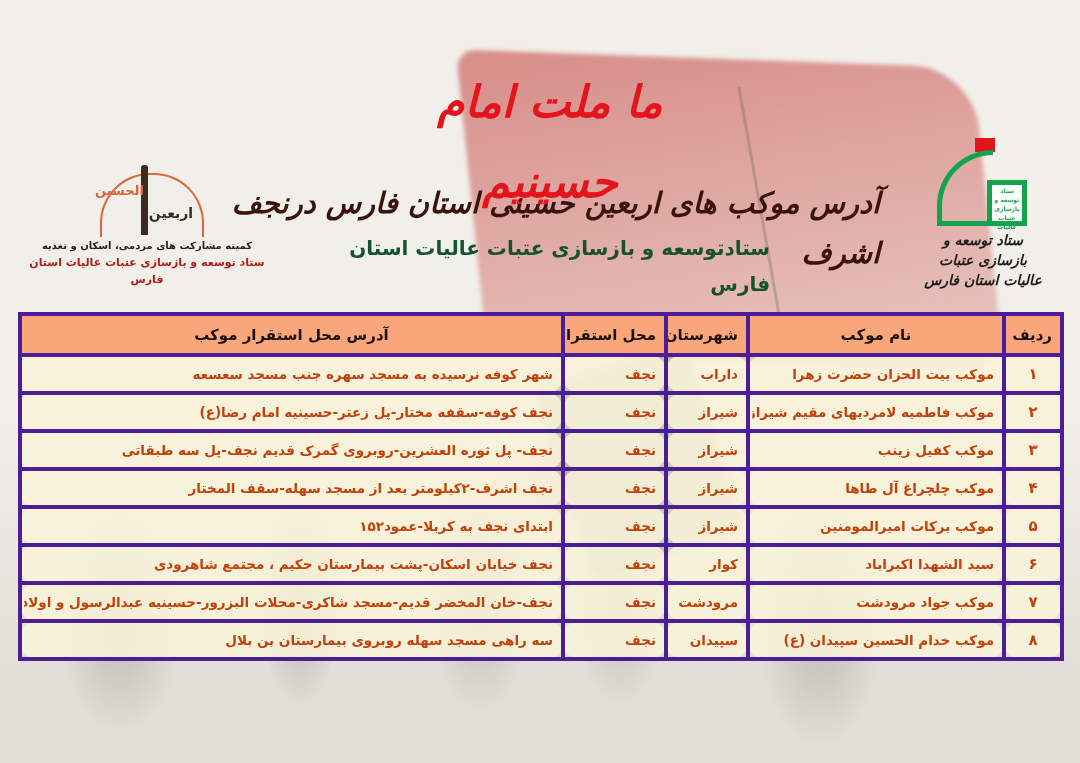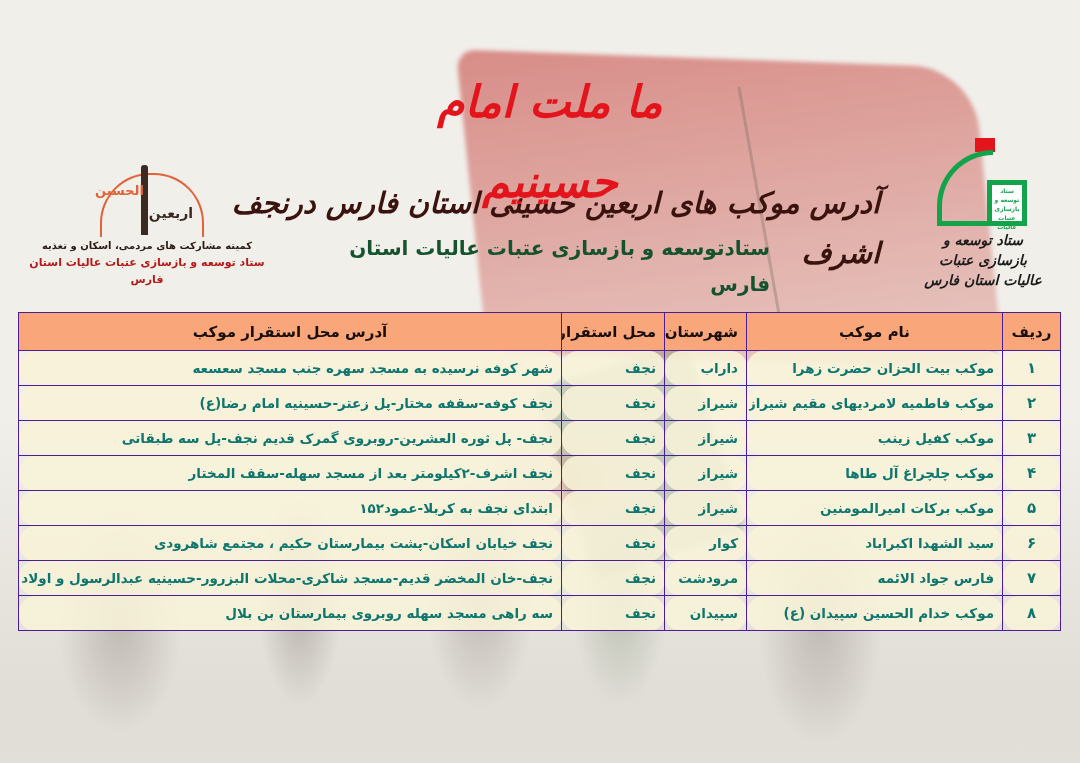--- a/index.html
+++ b/index.html
@@ -56,23 +56,23 @@
   
   .logo-right { position:absolute; left:935px; top:138px; width:100px; height:140px; }
   .logo-right .flag { position:absolute; left:40px; top:0; width:20px; height:14px; background:#e3141b; }
   .logo-right .shape { position:absolute; left:2px; top:12px; width:56px; height:76px; border:5px solid #13a34a; border-right:none; border-radius:60px 0 0 0; box-sizing:border-box; }
   .logo-right .box { position:absolute; left:52px; top:42px; width:40px; height:46px; border:5px solid #13a34a; box-sizing:border-box; background:#fff; }
   .logo-right .box span { display:block; direction:rtl; color:#13a34a; font-size:6px; font-weight:bold; text-align:center; line-height:7px; margin-top:2px; }
   .logo-right .caption { position:absolute; left:-12px; top:92px; width:120px; direction:rtl; text-align:center; color:#1b1b1b; font-family:"DejaVu Serif", serif; font-style:italic; font-size:14px; line-height:20px; font-weight:bold; }
 
   
   .tbl { position:absolute; left:18px; top:312px; width:1042px; border-collapse:collapse; direction:rtl; table-layout:fixed; }
-  .tbl th, .tbl td { border:1px solid #4c1d95; padding:0 8px; white-space:nowrap; overflow:hidden; }
+  .tbl th, .tbl td { border:4px solid #4c1d95; padding:0 8px; white-space:nowrap; overflow:hidden; }
   .tbl th { background:#f9a67a; height:37px; color:#1a0f0a; font-size:15px; font-weight:bold; text-align:center; }
-  .tbl td { background:rgba(248,242,216,0.88); height:34px; color:#0f766e; font-size:13.5px; font-weight:bold;border-radius:16px; }
+  .tbl td { background:rgba(248,242,216,0.88); height:34px; color:#c2410c; font-size:13.5px; font-weight:bold;border-radius:16px; }
   .tbl td.num { text-align:center; font-size:15px; }
   .tbl td.center { text-align:right; }
   .tbl td.right { text-align:right; }
 </style>
 </head>
 <body>
 
 <div class="bg-flag-red"></div>
 <div class="bg-flag-pole"></div>
 <div class="bg-green-flag"></div>
@@ -161,21 +161,21 @@
     </tr>
     <tr>
       <td class="num">۶</td>
       <td class="right">سید الشهدا اکبراباد</td>
       <td class="center">کوار</td>
       <td class="center">نجف</td>
       <td class="right">نجف خیابان اسکان-پشت بیمارستان حکیم ، مجتمع شاهرودی</td>
     </tr>
     <tr>
       <td class="num">۷</td>
-      <td class="right">فارس جواد الائمه</td>
+      <td class="right">موکب جواد مرودشت</td>
       <td class="center">مرودشت</td>
       <td class="center">نجف</td>
       <td class="right">نجف-خان المخضر قدیم-مسجد شاکری-محلات البزرور-حسینیه عبدالرسول و اولاد</td>
     </tr>
     <tr>
       <td class="num">۸</td>
       <td class="right">موکب خدام الحسین سپیدان (ع)</td>
       <td class="center">سپیدان</td>
       <td class="center">نجف</td>
       <td class="right">سه راهی مسجد سهله روبروی بیمارستان بن بلال</td>

